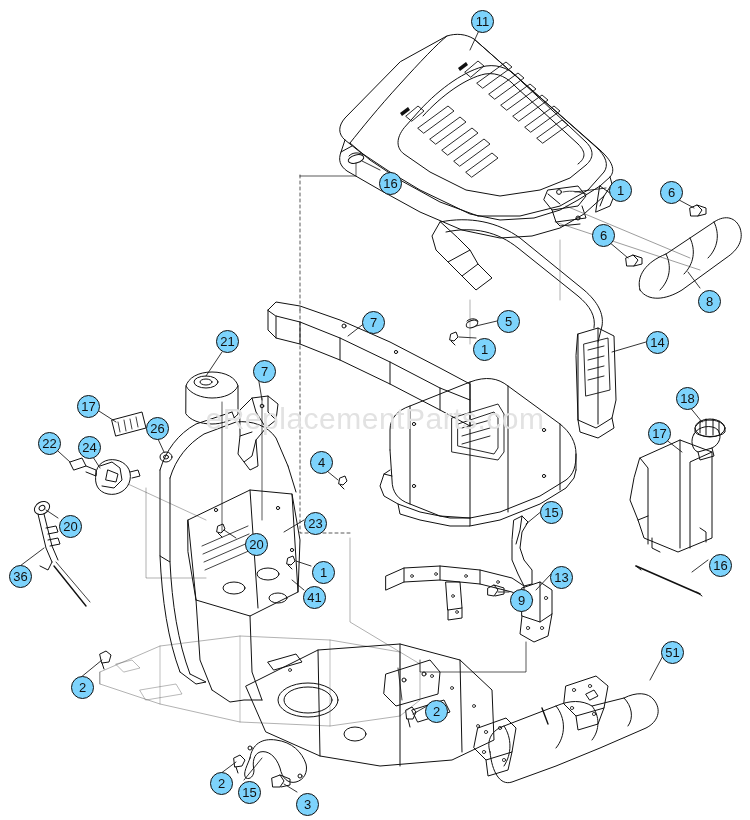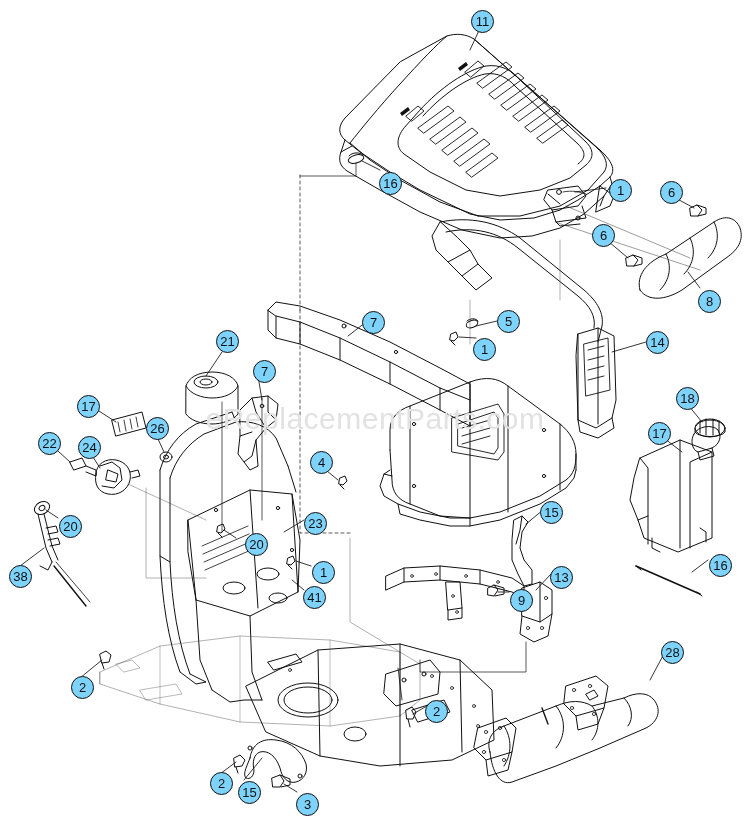--- a/index.html
+++ b/index.html
@@ -547,26 +547,26 @@
       <div class="callout" style="left: 77px; top: 395px;">17</div>
       <div class="callout" style="left: 146px; top: 417px;">26</div>
       <div class="callout" style="left: 38px; top: 432px;">22</div>
       <div class="callout" style="left: 78px; top: 436px;">24</div>
       <div class="callout" style="left: 310px; top: 451px;">4</div>
       <div class="callout" style="left: 540px; top: 501px;">15</div>
       <div class="callout" style="left: 59px; top: 515px;">20</div>
       <div class="callout" style="left: 304px; top: 512px;">23</div>
       <div class="callout" style="left: 233px; top: 533px; margin-left: 12px;">20</div>
       <div class="callout" style="left: 312px; top: 561px;">1</div>
-      <div class="callout" style="left: 9px; top: 565px;">38</div>
+      <div class="callout" style="left: 9px; top: 565px;">36</div>
       <div class="callout" style="left: 550px; top: 566px;">13</div>
       <div class="callout" style="left: 510px; top: 589px;">9</div>
       <div class="callout" style="left: 303px; top: 586px;">41</div>
       <div class="callout" style="left: 709px; top: 554px;">16</div>
       <div class="callout" style="left: 71px; top: 676px;">2</div>
-      <div class="callout" style="left: 661px; top: 641px;">28</div>
+      <div class="callout" style="left: 661px; top: 641px;">51</div>
       <div class="callout" style="left: 425px; top: 700px;">2</div>
       <div class="callout" style="left: 210px; top: 772px;">2</div>
       <div class="callout" style="left: 238px; top: 781px;">15</div>
       <div class="callout" style="left: 296px; top: 793px;">3</div>
     </div>
 
 </div>
 
 </body></html>

